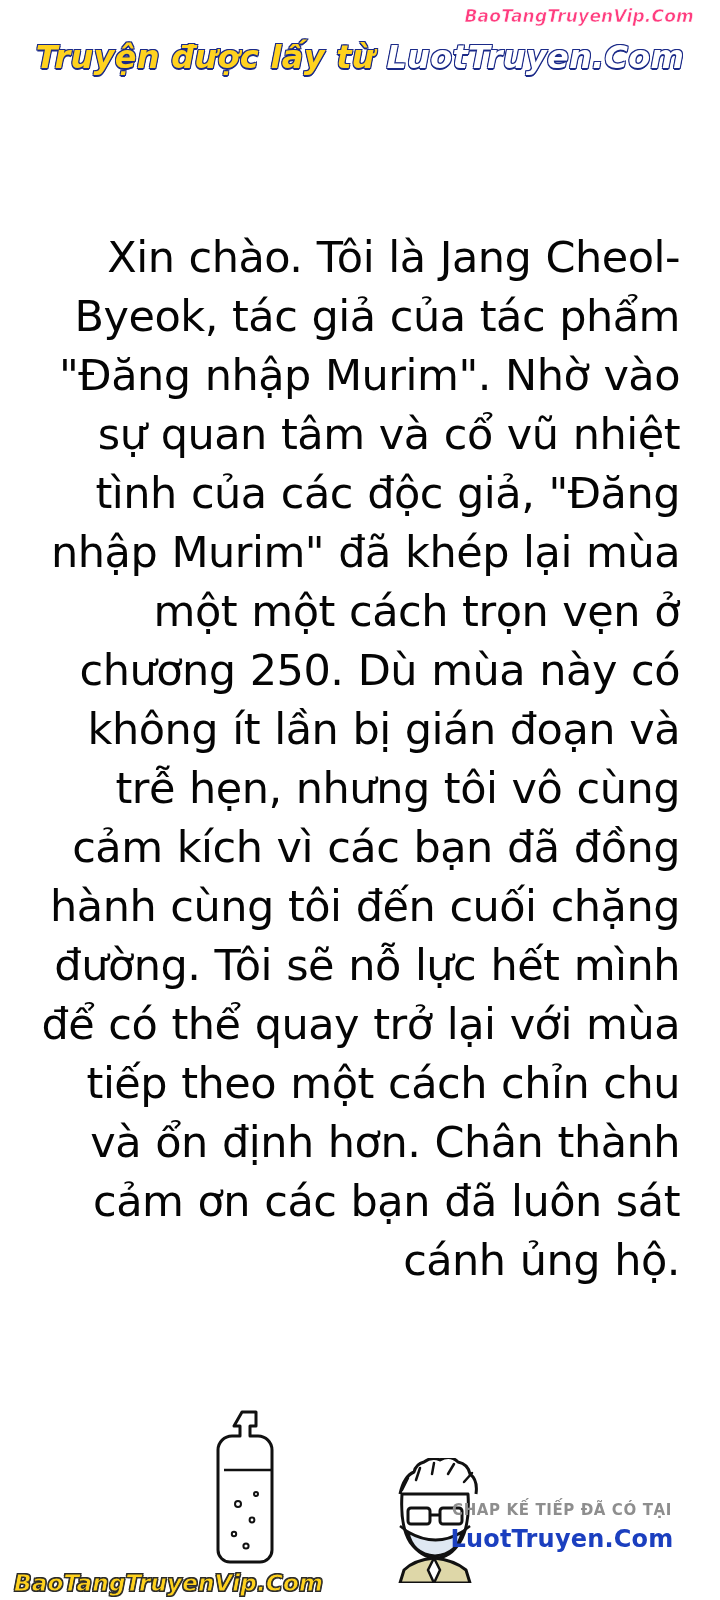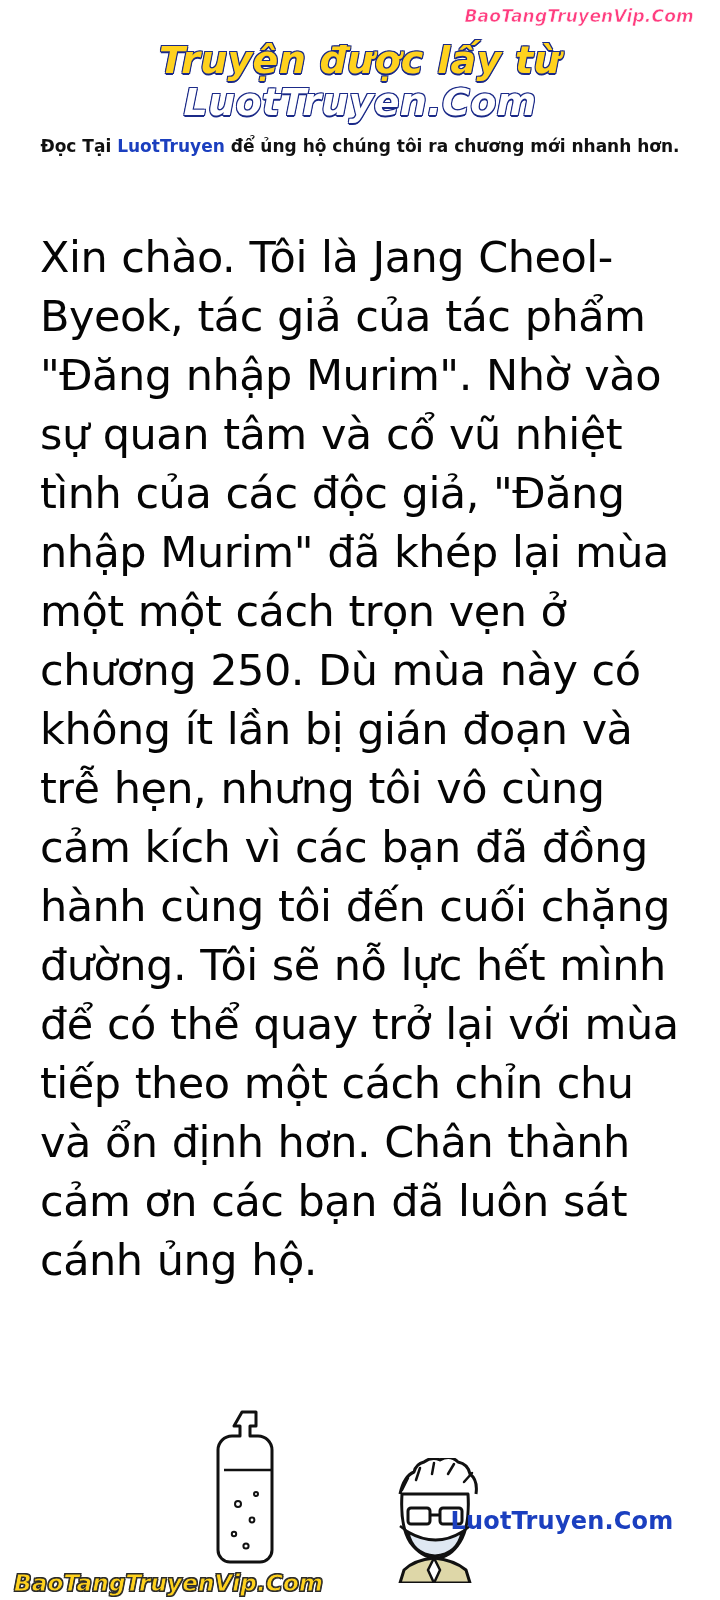--- a/index.html
+++ b/index.html
@@ -33,21 +33,21 @@
   
   .banner {
     position: absolute;
     top: 40px;
     left: 0;
     width: 720px;
     text-align: center;
   }
   .banner-title {
     font-family: "DejaVu Sans", sans-serif;
-    font-size: 38px;
+    font-size: 32px;
     font-weight: bold;
     font-style: italic;
     line-height: 1.1;
     letter-spacing: 0.3px;
   }
   .banner-title .part-a {
     color: #ffd21e;
     -webkit-text-stroke: 1.4px #1b2a88;
     paint-order: stroke fill;
     text-shadow:
@@ -78,21 +78,21 @@
   .banner-line .hl {
     color: #1b3fbf;
   }
 
   
   .narration {
     position: absolute;
     top: 228px;
     left: 40px;
     width: 640px;
-    text-align: left;
+    text-align: right;
     font-family: "DejaVu Sans", sans-serif;
     font-size: 43px;
     line-height: 59px;
     color: #050505;
     letter-spacing: -0.5px;
     word-spacing: 1px;
   }
 
   
   .art-layer {
@@ -174,23 +174,20 @@
 </style>
 </head>
 <body>
 
 <div class="top-watermark">BaoTangTruyenVip.Com</div>
 
 <div class="banner">
   <div class="banner-title">
     <span class="part-a">Truyện được lấy từ </span><span class="part-b">LuotTruyen.Com</span>
   </div>
-  <div class="banner-line">
-    <span>Đọc Tại </span><span class="hl">LuotTruyen</span><span> để ủng hộ chúng tôi ra chương mới nhanh hơn.</span>
-  </div>
 </div>
 
 <div class="narration">Xin chào. Tôi là Jang Cheol-Byeok, tác giả của tác phẩm "Đăng nhập Murim". Nhờ vào sự quan tâm và cổ vũ nhiệt tình của các độc giả, "Đăng nhập Murim" đã khép lại mùa một một cách trọn vẹn ở chương 250. Dù mùa này có không ít lần bị gián đoạn và trễ hẹn, nhưng tôi vô cùng cảm kích vì các bạn đã đồng hành cùng tôi đến cuối chặng đường. Tôi sẽ nỗ lực hết mình để có thể quay trở lại với mùa tiếp theo một cách chỉn chu và ổn định hơn. Chân thành cảm ơn các bạn đã luôn sát cánh ủng hộ.</div>
 
 <div class="art-layer">
   <div class="art-divider"></div>
 
   <svg class="glass" viewBox="0 0 72 160">
     <path d="M30 4 h14 v14 h-6 v10 h8 a14 14 0 0 1 14 14 v100 a12 12 0 0 1 -12 12 h-30 a12 12 0 0 1 -12 -12 v-100 a14 14 0 0 1 14 -14 h8 v-10 h-6 z" fill="#ffffff" stroke="#111111" stroke-width="3" stroke-linejoin="round"></path>
     <path d="M12 62 h48" fill="none" stroke="#111111" stroke-width="2.5"></path>
@@ -214,16 +211,17 @@
 
     <path d="M30 74 q28 16 54 0 q-4 22 -27 24 q-23 -2 -27 -24 z" fill="#dfe8f2" stroke="#111111" stroke-width="3" stroke-linejoin="round"></path>
     <path d="M30 74 l-8 -6 M84 74 l8 -6" fill="none" stroke="#111111" stroke-width="2.5"></path>
 
     <path d="M26 112 q10 -10 30 -12 q20 2 32 12 l4 13 h-70 z" fill="#ded7a8" stroke="#111111" stroke-width="3" stroke-linejoin="round"></path>
     <path d="M56 100 l-6 12 l6 13 l6 -13 z" fill="#ffffff" stroke="#111111" stroke-width="2.5"></path>
   </svg>
 </div>
 
 <div class="credit">
+  <div class="credit-top">CHAP KẾ TIẾP ĐÃ CÓ TẠI</div>
   <div class="credit-site">LuotTruyen.Com</div>
 </div>
 
 <div class="bottom-watermark">BaoTangTruyenVip.Com</div>
 
 </body></html>

